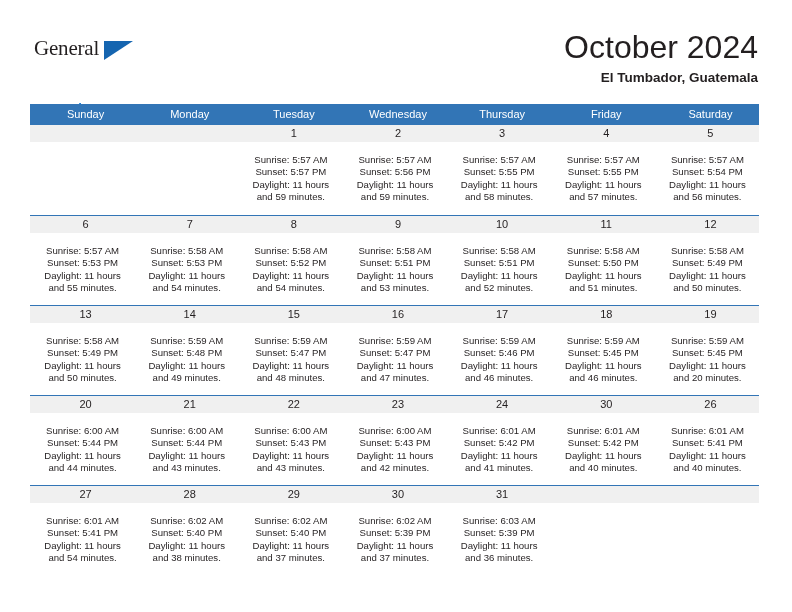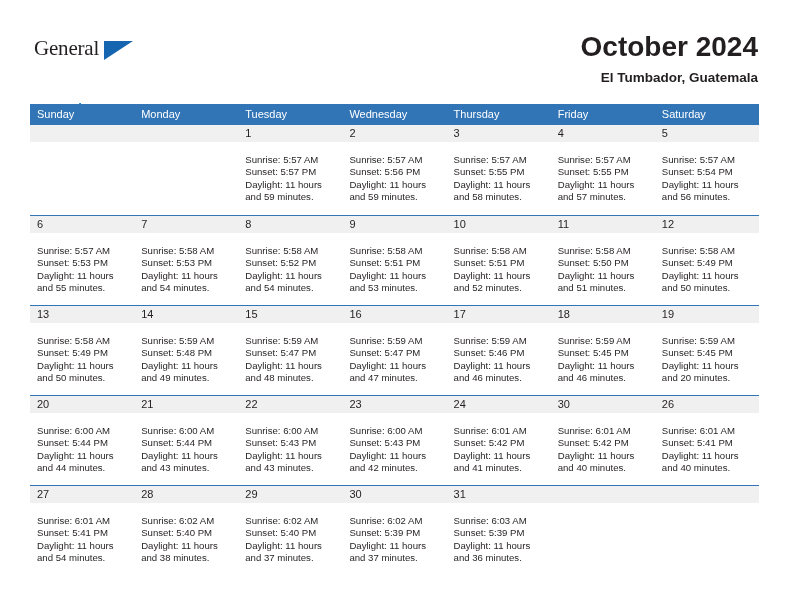--- a/index.html
+++ b/index.html
@@ -65,41 +65,42 @@
     margin-top: 40px;
   }
 
   .title-block {
     position: absolute;
     right: 34px;
     top: 30px;
     text-align: right;
   }
   .month-title {
-    font-size: 28px;
-    font-weight: bold;
+    font-size: 32px;
+    font-weight: normal;
     color: #231f20;
     line-height: 34px;
     white-space: nowrap;
   }
   .location {
     font-size: 13.5px;
     font-weight: bold;
     color: #231f20;
     line-height: 20px;
     margin-top: 4px;
     white-space: nowrap;
   }
 
   
   .calendar {
     position: absolute;
     left: 30px;
     top: 104px;
     width: 729px;
+    text-align: center;
   }
   .weekday-row {
     display: flex;
     background: #3275b6;
     height: 21px;
   }
   .weekday {
     flex: 1 1 0;
     color: #ffffff;
     font-size: 11px;

